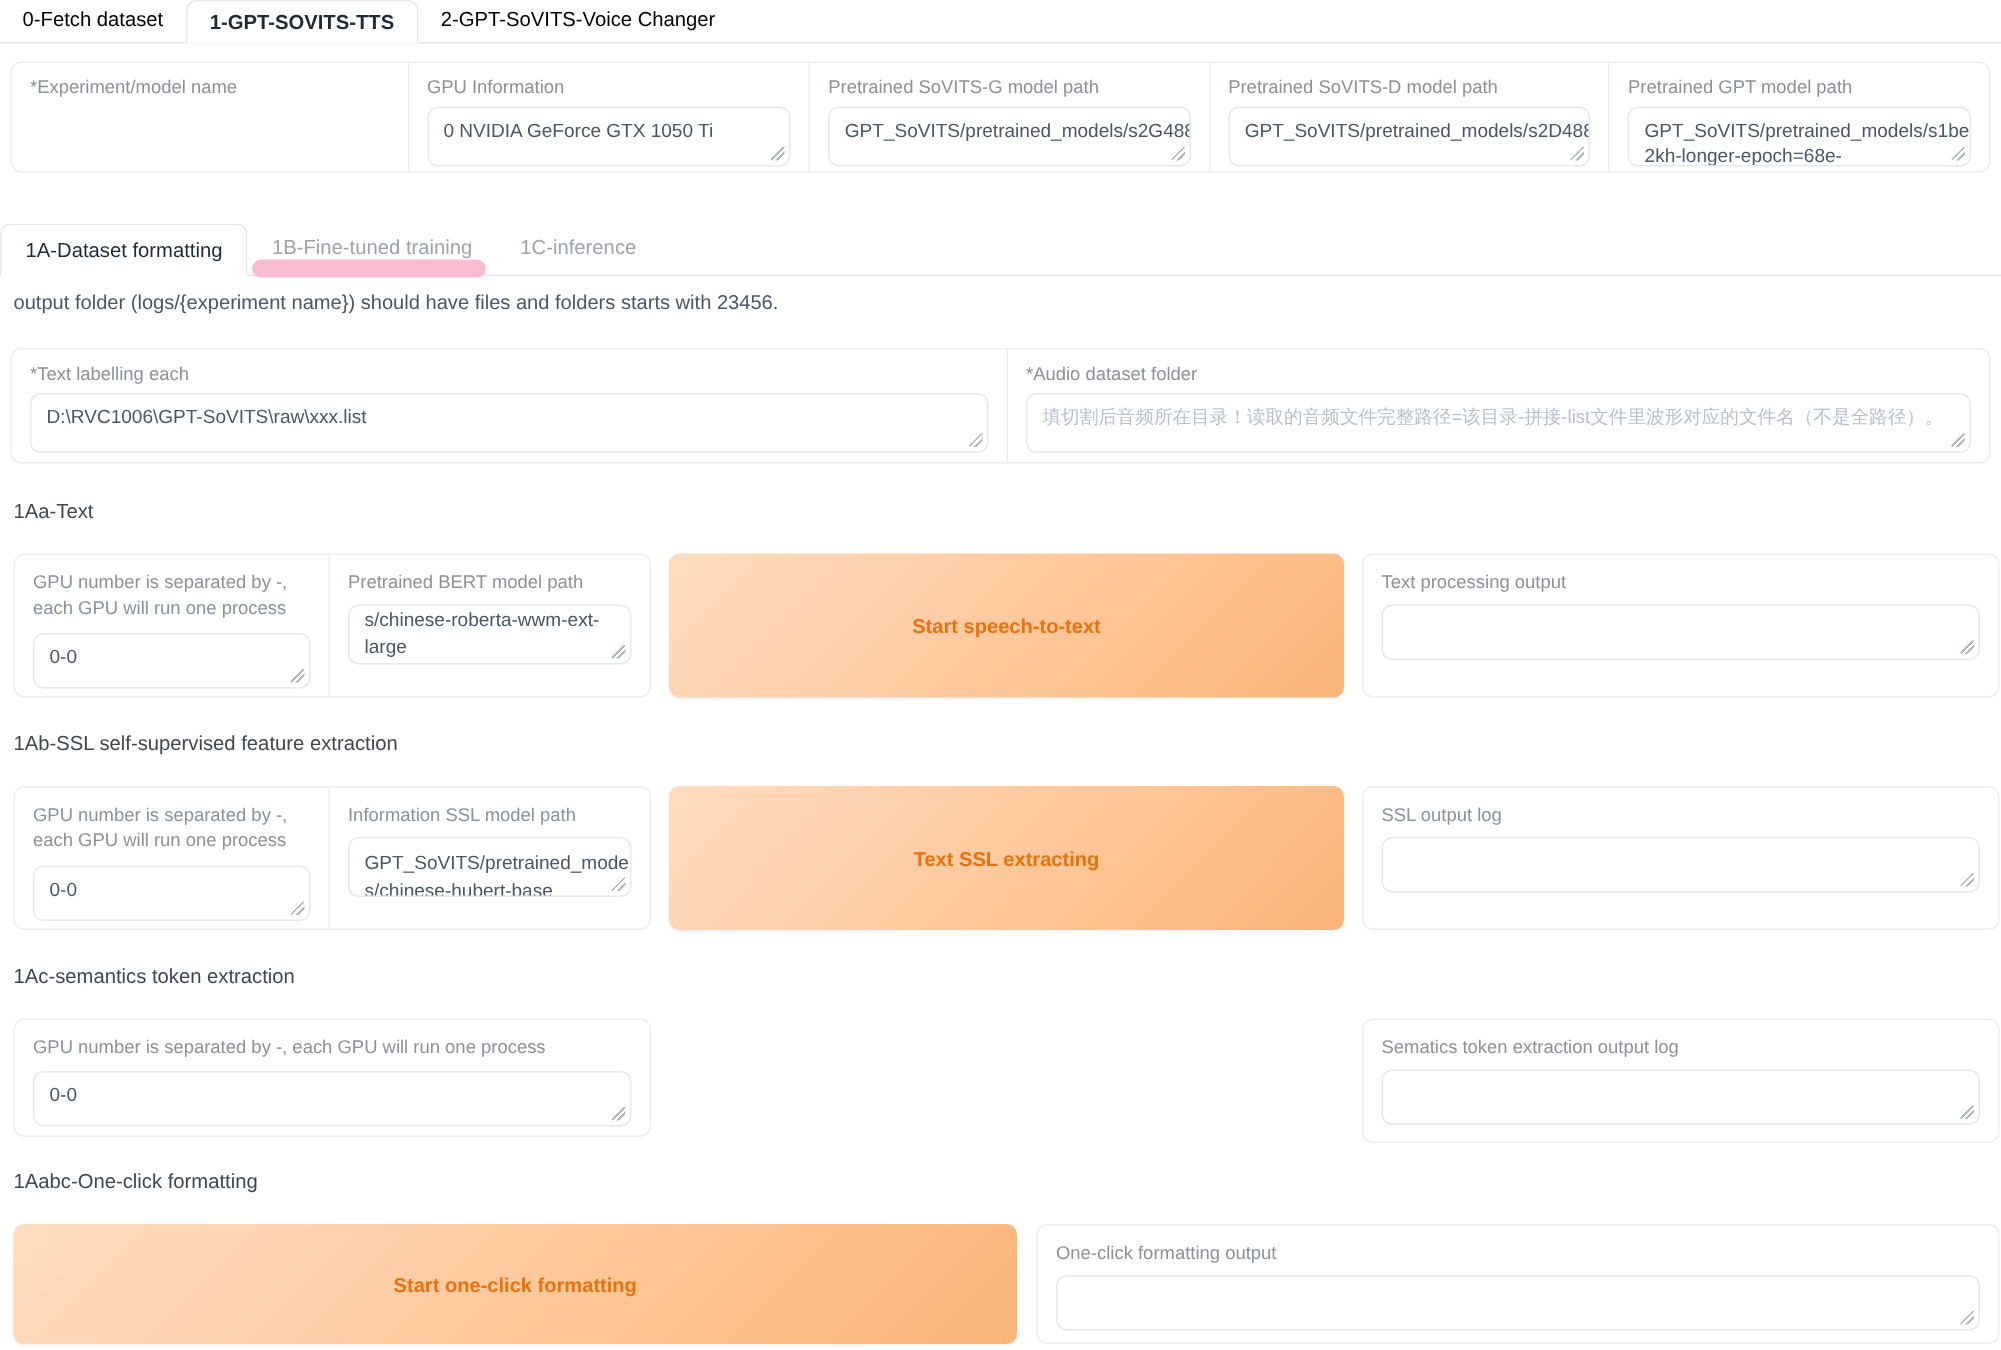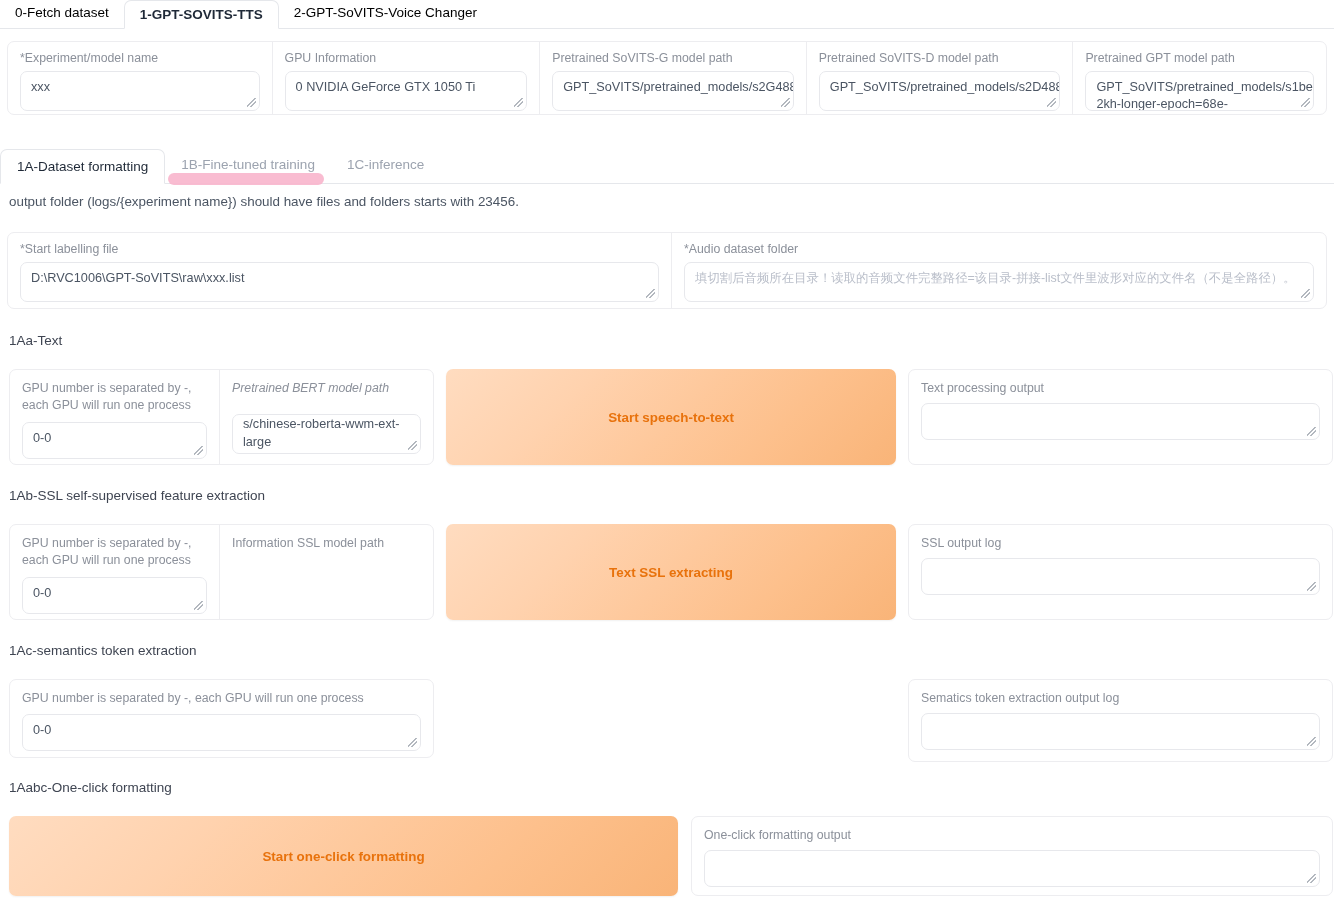--- a/index.html
+++ b/index.html
@@ -194,21 +194,20 @@
 
   <div class="topbar">
     <div class="toptab">0-Fetch dataset</div>
     <div class="toptab active">1-GPT-SOVITS-TTS</div>
     <div class="toptab">2-GPT-SoVITS-Voice Changer</div>
   </div>
 
   <div class="toppanel">
     <div class="tp-cell c1">
       <div class="fld-label">*Experiment/model name</div>
-      <div class="txtarea ta-h40">xxx</div>
     </div>
     <div class="tp-cell c2">
       <div class="fld-label">GPU Information</div>
       <div class="txtarea ta-h40">0  NVIDIA GeForce GTX 1050 Ti</div>
     </div>
     <div class="tp-cell c3">
       <div class="fld-label">Pretrained SoVITS-G model path</div>
       <div class="txtarea ta-2line">GPT_SoVITS/pretrained_models/s2G488k.pth</div>
     </div>
     <div class="tp-cell c4">
@@ -225,40 +224,40 @@
     <div class="subtab active">1A-Dataset formatting</div>
     <div class="subtab">1B-Fine-tuned training</div>
     <div class="subtab">1C-inference</div>
   </div>
   <div class="pink-pill"></div>
 
   <div class="notice">output folder (logs/{experiment name}) should have files and folders starts with 23456.</div>
 
   <div class="row-files">
     <div class="rf-cell left">
-      <div class="fld-label">*Start labelling file</div>
+      <div class="fld-label">*Text labelling each</div>
       <div class="txtarea ta-h40">D:\RVC1006\GPT-SoVITS\raw\xxx.list</div>
     </div>
     <div class="rf-cell right">
       <div class="fld-label">*Audio dataset folder</div>
       <div class="txtarea ta-h40">
         <span class="ph-cn">填切割后音频所在目录！读取的音频文件完整路径=该目录-拼接-list文件里波形对应的文件名（不是全路径）。</span>
       </div>
     </div>
   </div>
 
   <div class="sec-title" style="left:9px; top:333px;">1Aa-Text</div>
 
   <div class="grp" style="left:9px; top:369px; width:425px; height:96px;">
     <div class="grp-cell divider" style="width:210px;">
       <div class="label2" style="height:36px;">GPU number is separated by -, each GPU will run one process</div>
       <div class="txtarea" style="height:37px;">0-0</div>
     </div>
     <div class="grp-cell" style="width:213px;">
-      <div class="label2" style="height:17px; margin-bottom:17px;font-style:italic;">Pretrained BERT model path</div>
+      <div class="label2" style="height:17px; margin-bottom:6px;">Pretrained BERT model path</div>
       <div class="txtarea" style="height:40px; padding-top:0; line-height:18px; white-space:pre;">s/chinese-roberta-wwm-ext-
 large</div>
     </div>
   </div>
 
   <button class="obtn" style="left:446px; top:369px; width:450px; height:96px;">Start speech-to-text</button>
 
   <div class="outpanel" style="left:908px; top:369px; width:425px; height:96px;">
     <div class="label2">Text processing output</div>
     <div class="txtarea" style="height:37px;"></div>
@@ -266,20 +265,22 @@
 
   <div class="sec-title" style="left:9px; top:488px;">1Ab-SSL self-supervised feature extraction</div>
 
   <div class="grp" style="left:9px; top:524px; width:425px; height:96px;">
     <div class="grp-cell divider" style="width:210px;">
       <div class="label2" style="height:36px;">GPU number is separated by -, each GPU will run one process</div>
       <div class="txtarea" style="height:37px;">0-0</div>
     </div>
     <div class="grp-cell" style="width:213px;">
       <div class="label2" style="height:17px; margin-bottom:6px;">Information SSL model path</div>
+      <div class="txtarea" style="height:40px; line-height:19px; white-space:pre;">GPT_SoVITS/pretrained_model
+s/chinese-hubert-base</div>
     </div>
   </div>
 
   <button class="obtn" style="left:446px; top:524px; width:450px; height:96px;">Text SSL extracting</button>
 
   <div class="outpanel" style="left:908px; top:524px; width:425px; height:96px;">
     <div class="label2">SSL output log</div>
     <div class="txtarea" style="height:37px;"></div>
   </div>
 

